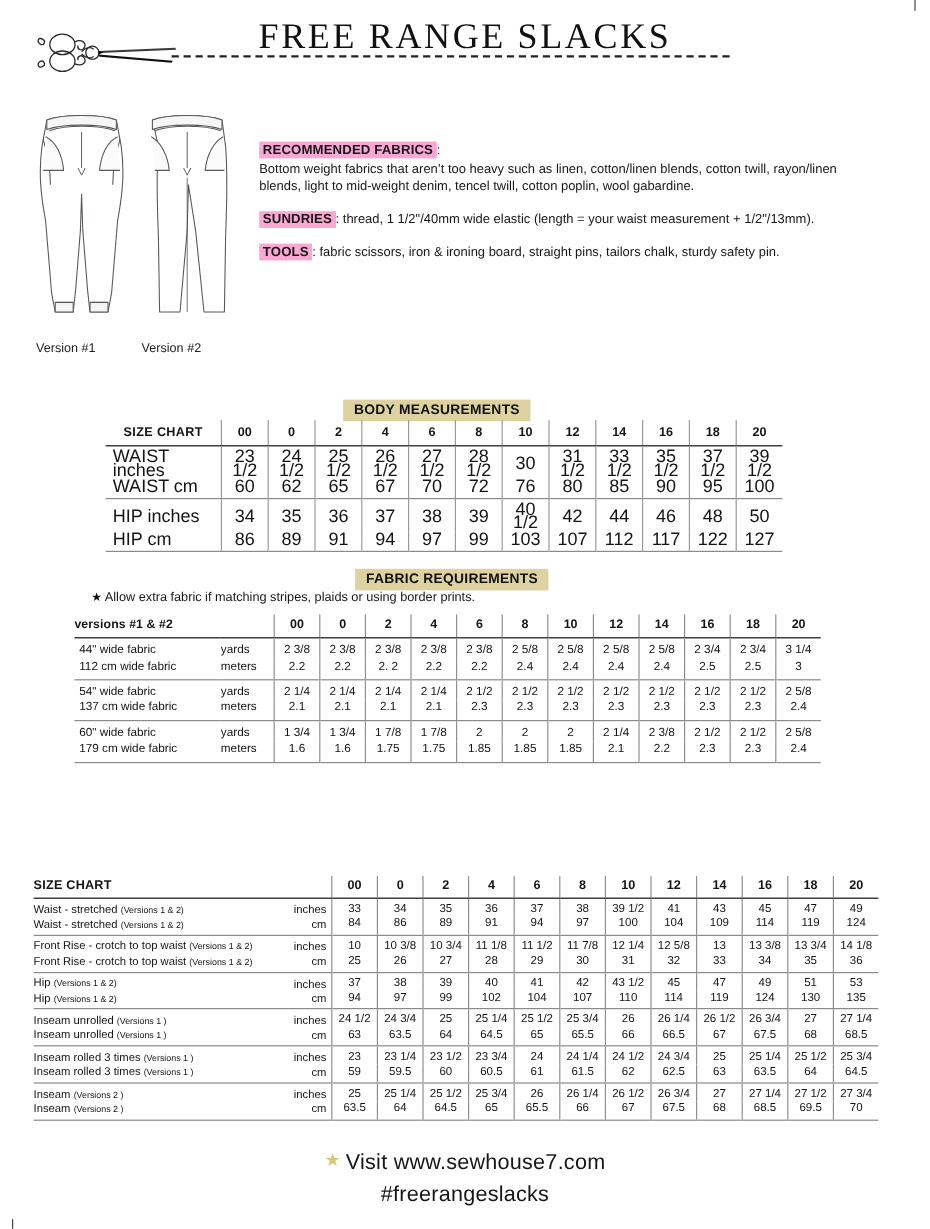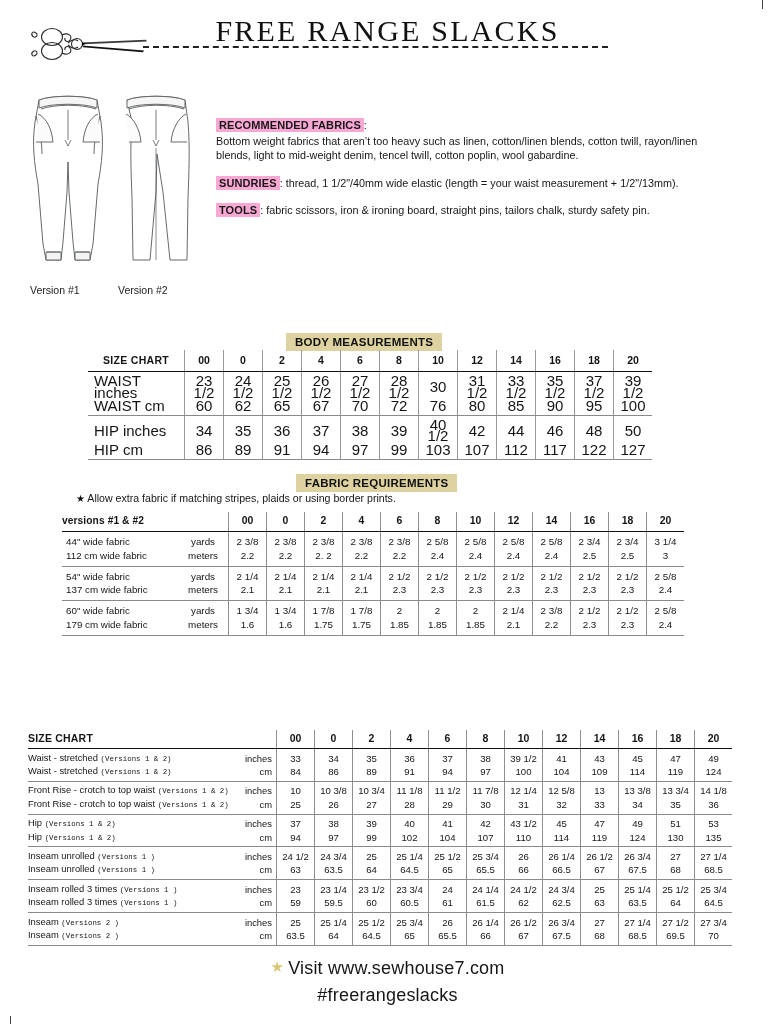--- a/index.html
+++ b/index.html
@@ -86,21 +86,21 @@
     padding:3px 0 5px 0;border-bottom:1.7px solid #111;
   }
   .fr thead th.hdrlbl{
     text-align:left;font-size:10.2px;letter-spacing:.1px;
   }
   .fr tbody td{
     text-align:center;padding:1px 0;line-height:11.8px;font-size:9.8px;
     border-left:1px solid #8f8f8f;
   }
   .fr tbody td.lbl{text-align:left;padding-left:4px;border-left:none;}
-  .fr tbody td.unit{text-align:center;padding-right:6px;border-left:none;}
+  .fr tbody td.unit{text-align:left;padding-right:6px;border-left:none;}
   .fr thead th.szcol{border-left:1px solid #8f8f8f;}
   .fr tr.grp-top td{padding-top:4px;}
   .fr tr.grp-bot td{padding-bottom:4px;border-bottom:1px solid #8a8a8a;}
 
   
   .fg{position:absolute;left:28px;top:730px;}
   .fg table{width:672px;table-layout:fixed;}
   .fg .lbl{width:212px;}
   .fg .unit{width:36px;}
   .fg .szcol{width:37px;}
@@ -111,21 +111,21 @@
   .fg thead th.hdrlbl{text-align:left;letter-spacing:.2px;}
   .fg tbody td{
     text-align:center;padding:0;line-height:11.4px;font-size:9.6px;
     border-left:1px solid #8f8f8f;
   }
   .fg tbody td.lbl{text-align:left;border-left:none;font-size:9.4px;white-space:nowrap;}
   .fg tbody td.unit{text-align:right;padding-right:4px;border-left:none;font-size:9.4px;}
   .fg thead th.szcol{border-left:1px solid #8f8f8f;}
   .fg tr.grp-top td{padding-top:2.5px;}
   .fg tr.grp-bot td{padding-bottom:2.5px;border-bottom:1px solid #8a8a8a;}
-  .vsm{font-size:7.4px;letter-spacing:0;font-family:Liberation Mono, monospace;}
+  .vsm{font-size:7.4px;letter-spacing:0;}
 
   
   .footer{position:absolute;left:0;top:958px;width:775px;text-align:center;}
   .foot-line1{font-size:18px;color:#161616;letter-spacing:.2px;}
   .foot-line2{font-size:18px;color:#161616;margin-top:6px;letter-spacing:.2px;}
   .star-gold{color:#d9c878;font-size:15px;vertical-align:2px;margin-right:4px;}
   .star-blk{font-size:10px;color:#111;}
   .note{
     position:absolute;left:76px;top:492px;font-size:10.6px;color:#161616;
   }

